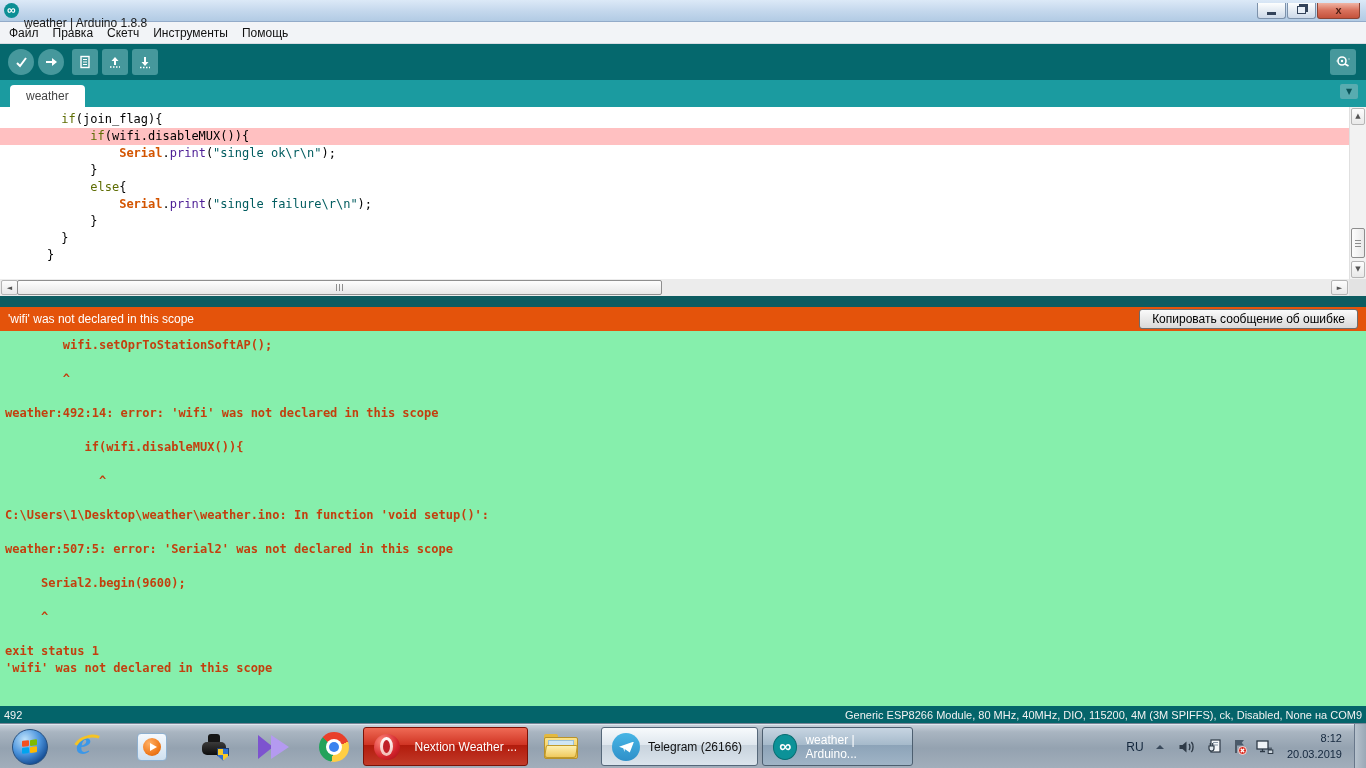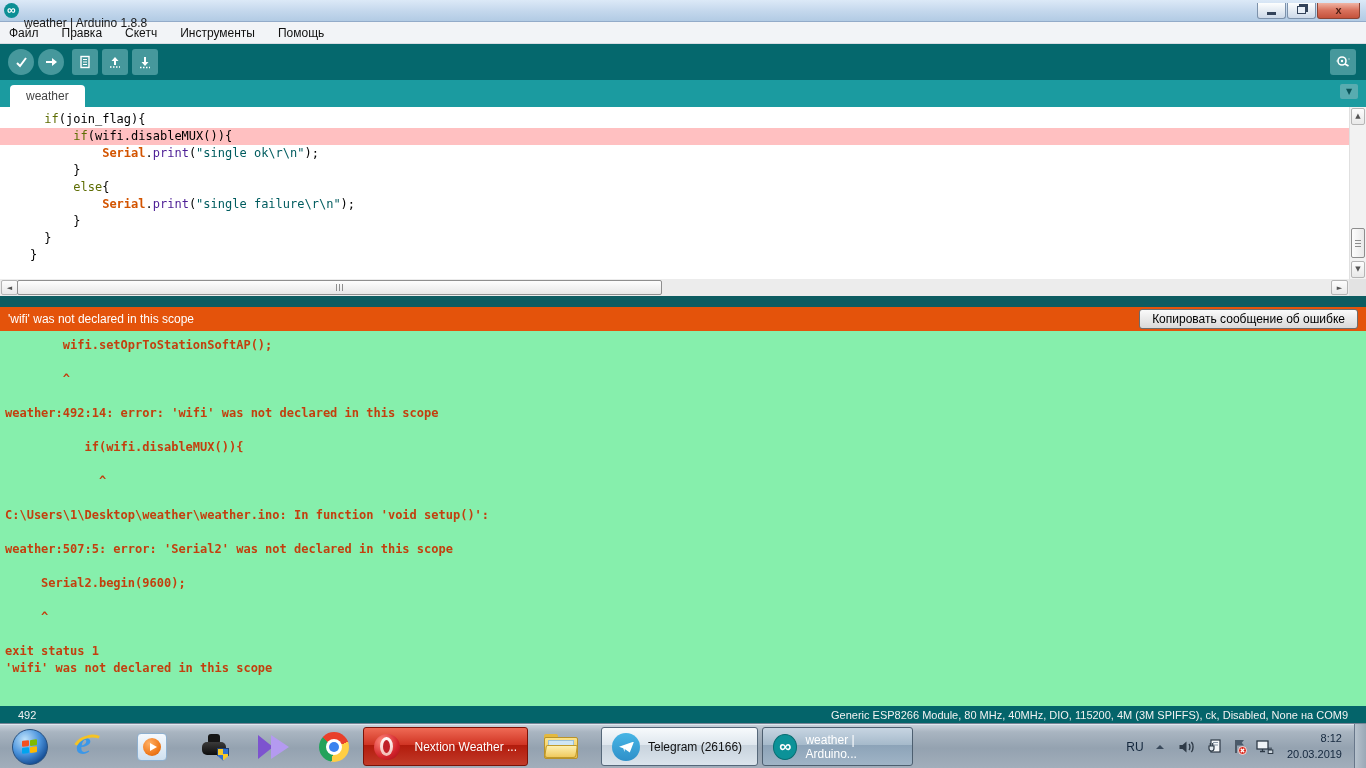--- a/index.html
+++ b/index.html
@@ -18,21 +18,21 @@
           border-radius:0 0 3px 3px;background:linear-gradient(#fdfefe,#ccd9e8);
           display:flex;align-items:center;justify-content:center;margin-left:1px;}
   .winbtn.close{width:43px;background:linear-gradient(#f0b5a5,#d9715c 50%,#c4523c);
                 color:#4a1d12;font-weight:bold;font-size:11px;border-color:#8c4334;}
   .glyph-min{width:9px;height:3px;background:#33435a;margin-top:6px;}
   .glyph-restore{width:7px;height:6px;border:1px solid #33435a;background:#e8eff7;
                  box-shadow:2px -2px 0 -0px #33435a;}
 
   
   .menubar{height:22px;background:#f2f4f7;border-bottom:1px solid #d8dde3;
-           display:flex;align-items:center;padding-left:2px;box-sizing:border-box;gap:9px;}
+           display:flex;align-items:center;padding-left:2px;box-sizing:border-box;}
   .menu-item{font-size:12px;color:#111;padding:2px 7px;}
 
   
   .toolbar{height:36px;background:#05686d;position:relative;}
   .tbtn{position:absolute;top:5px;width:26px;height:26px;background:#46989c;
         display:flex;align-items:center;justify-content:center;}
   .tbtn.round{border-radius:50%;}
   .tbtn.square{border-radius:3px;}
   .tbtn svg{display:block;}
 
@@ -41,21 +41,21 @@
   .tab{position:absolute;left:10px;bottom:0;height:22px;background:#fff;
        border-radius:4px 4px 0 0;padding:0 16px;display:flex;align-items:center;
        font-size:12px;color:#444;}
   .tab-menu-btn{position:absolute;right:8px;top:4px;width:18px;height:15px;background:#58acb0;
                 border-radius:2px;color:#0b5458;font-size:8px;line-height:15px;text-align:center;
                 font-family:"DejaVu Sans",sans-serif;}
 
   
   .editor{height:172px;background:#fff;position:relative;}
   .code-lines{position:absolute;top:4px;left:0;right:17px;}
-  .code-line{height:17px;font:12px/17px "DejaVu Sans Mono",monospace;padding-left:1px;white-space:pre;color:#000;}
+  .code-line{height:17px;font:12px/17px "DejaVu Sans Mono",monospace;padding-left:18px;white-space:pre;color:#000;}
   .code-line.hl{background:#ffc0c1;}
   .tok-pl{color:#000;}
   .tok-kw{color:#5e6d03;}
   .tok-fnb{color:#d35400;font-weight:bold;}
   .tok-fn{color:#4c1d95;}
   .tok-str{color:#005c5f;}
 
   .vscroll{position:absolute;top:0;right:0;bottom:0;width:17px;background:#f2f2f2;border-left:1px solid #e0e0e0;box-sizing:border-box;}
   .sb-glyph{font-family:"DejaVu Sans",sans-serif;color:#555;text-align:center;}
   .varrow{position:absolute;left:1px;right:1px;height:15px;font-size:7px;line-height:15px;
@@ -85,21 +85,21 @@
             padding:0 8px;font-size:12px;box-sizing:border-box;}
   .copy-error-btn{margin-left:auto;height:20px;padding:0 12px;font-size:12px;color:#000;
                   font-family:"Liberation Sans",sans-serif;
                   background:linear-gradient(#fafafa,#d9d9d9);border:1px solid #6d6d6d;border-radius:3px;}
   .console{height:375px;background:#86efac;overflow:hidden;}
   .console pre{margin:0;padding:6px 0 0 5px;font:bold 12px/17px "DejaVu Sans Mono",monospace;color:#c33f0e;}
 
   
   .statusbar{height:17px;background:#04646a;color:#f2f2f2;font-size:11px;
              display:flex;align-items:center;justify-content:space-between;
-             padding:0 18px;box-sizing:border-box;}
+             padding:0 4px;box-sizing:border-box;}
 
   
   .taskbar{height:45px;background:linear-gradient(#ccd5de,#a9b5c1 18%,#94a2b0 55%,#a2aebb);
            border-top:1px solid #768495;box-shadow:inset 0 1px 0 #dfe6ee;position:relative;box-sizing:border-box;}
   .tb-item{position:absolute;top:0;height:45px;display:flex;align-items:center;justify-content:center;}
 
   .start-orb{left:8px;width:44px;}
   .orb{width:34px;height:34px;border-radius:50%;background:radial-gradient(circle at 35% 28%,#bfe2fb,#4b94dd 45%,#0b3f86 85%);
        border:1px solid #26507f;display:flex;align-items:center;justify-content:center;}
   .winflag{width:16px;height:14px;display:grid;grid-template-columns:7px 7px;grid-template-rows:6px 6px;gap:1px;transform:skewY(-6deg);}

